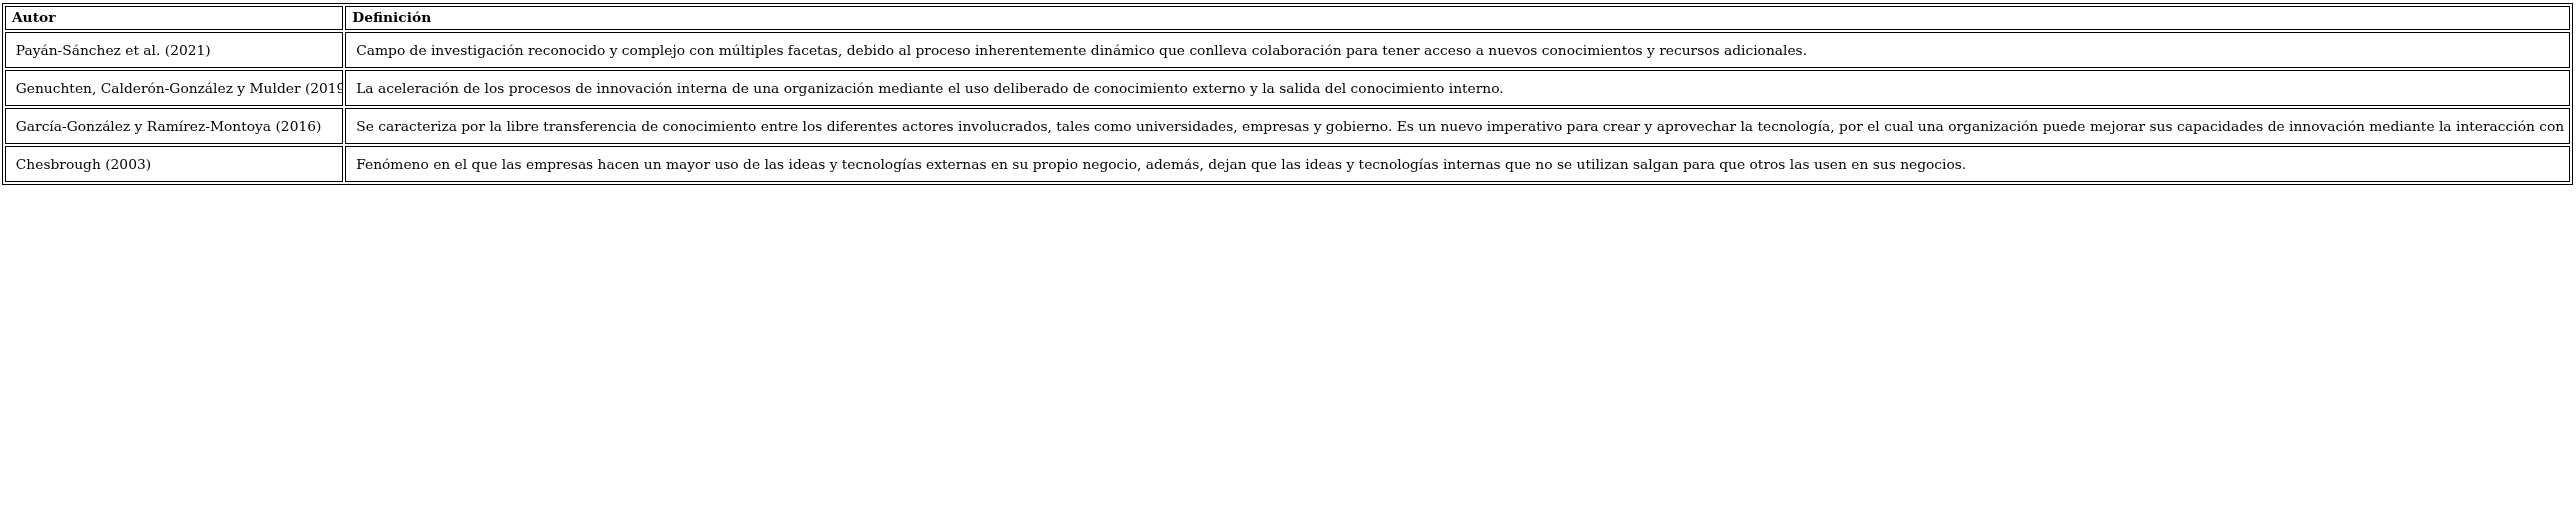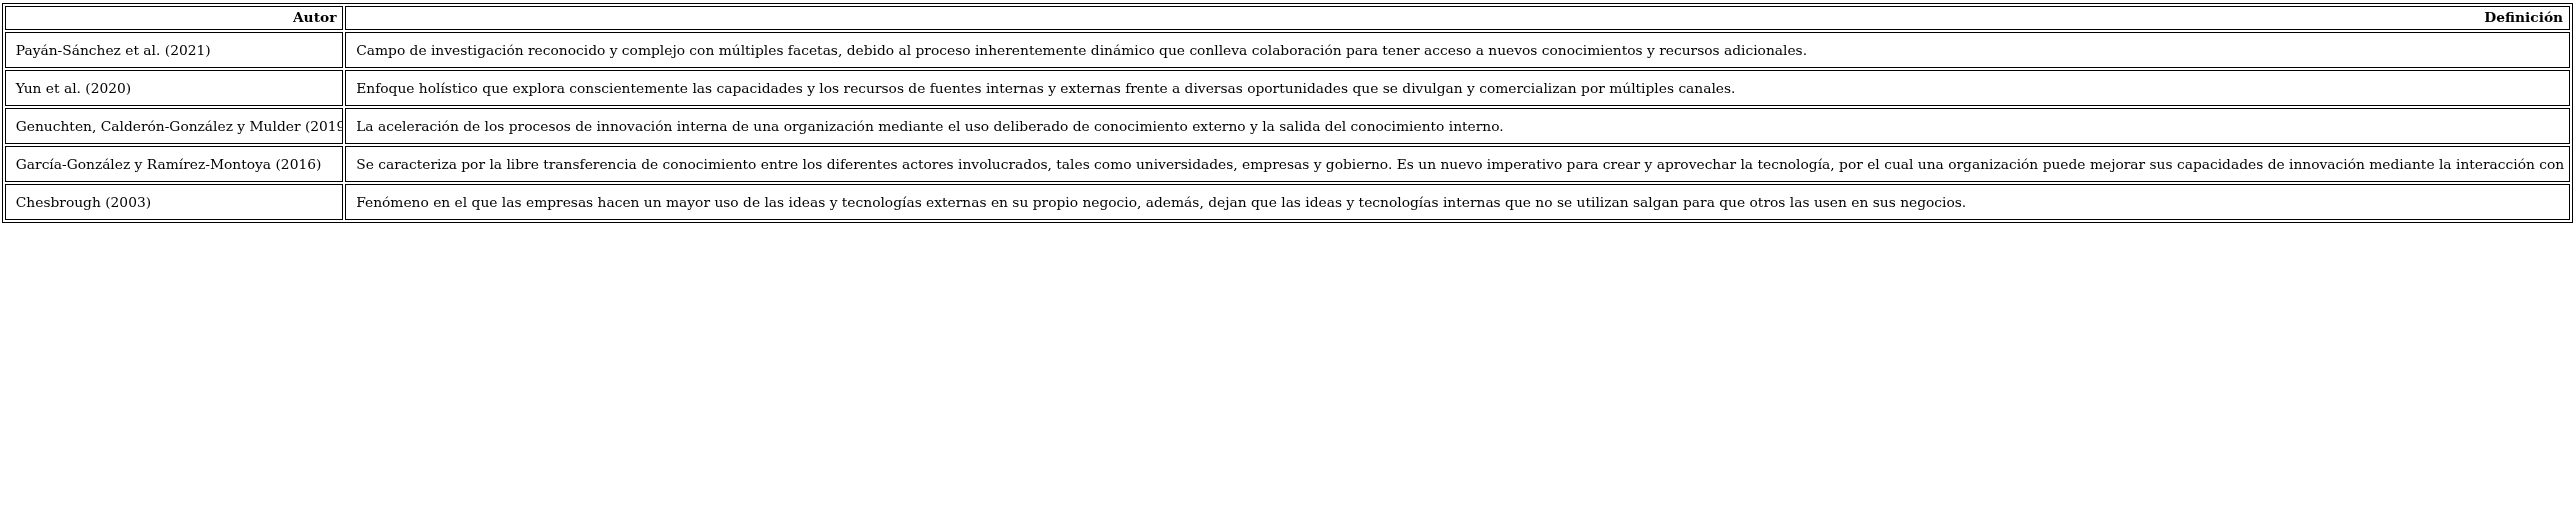--- a/index.html
+++ b/index.html
@@ -32,21 +32,21 @@
     background: #ffffff;
     font-size: 13.8px;
     line-height: 1.15;
     vertical-align: middle;
     overflow: hidden;
     white-space: nowrap;
   }
   table.def-table th {
     height: 22.6px;
     font-weight: bold;
-    text-align: right;
+    text-align: left;
     padding: 0 5.9px;
   }
   table.def-table td {
     height: 34px;
     text-align: left;
     padding: 0 9.8px;
   }
   col.author-col { width: 338px; }
   col.definition-col { width: 2222px; }
 </style>
@@ -64,24 +64,20 @@
         <th>Autor</th>
         <th>Definición</th>
       </tr>
     </thead>
     <tbody>
       <tr>
         <td>Payán-Sánchez et al. (2021)</td>
         <td>Campo de investigación reconocido y complejo con múltiples facetas, debido al proceso inherentemente dinámico que conlleva colaboración para tener acceso a nuevos conocimientos y recursos adicionales.</td>
       </tr>
       <tr>
-        <td>Yun et al. (2020)</td>
-        <td>Enfoque holístico que explora conscientemente las capacidades y los recursos de fuentes internas y externas frente a diversas oportunidades que se divulgan y comercializan por múltiples canales.</td>
-      </tr>
-      <tr>
         <td>Genuchten, Calderón-González y Mulder (2019)</td>
         <td>La aceleración de los procesos de innovación interna de una organización mediante el uso deliberado de conocimiento externo y la salida del conocimiento interno.</td>
       </tr>
       <tr>
         <td>García-González y Ramírez-Montoya (2016)</td>
         <td>Se caracteriza por la libre transferencia de conocimiento entre los diferentes actores involucrados, tales como universidades, empresas y gobierno. Es un nuevo imperativo para crear y aprovechar la tecnología, por el cual una organización puede mejorar sus capacidades de innovación mediante la interacción con otras organizaciones.</td>
       </tr>
       <tr>
         <td>Chesbrough (2003)</td>
         <td>Fenómeno en el que las empresas hacen un mayor uso de las ideas y tecnologías externas en su propio negocio, además, dejan que las ideas y tecnologías internas que no se utilizan salgan para que otros las usen en sus negocios.</td>

